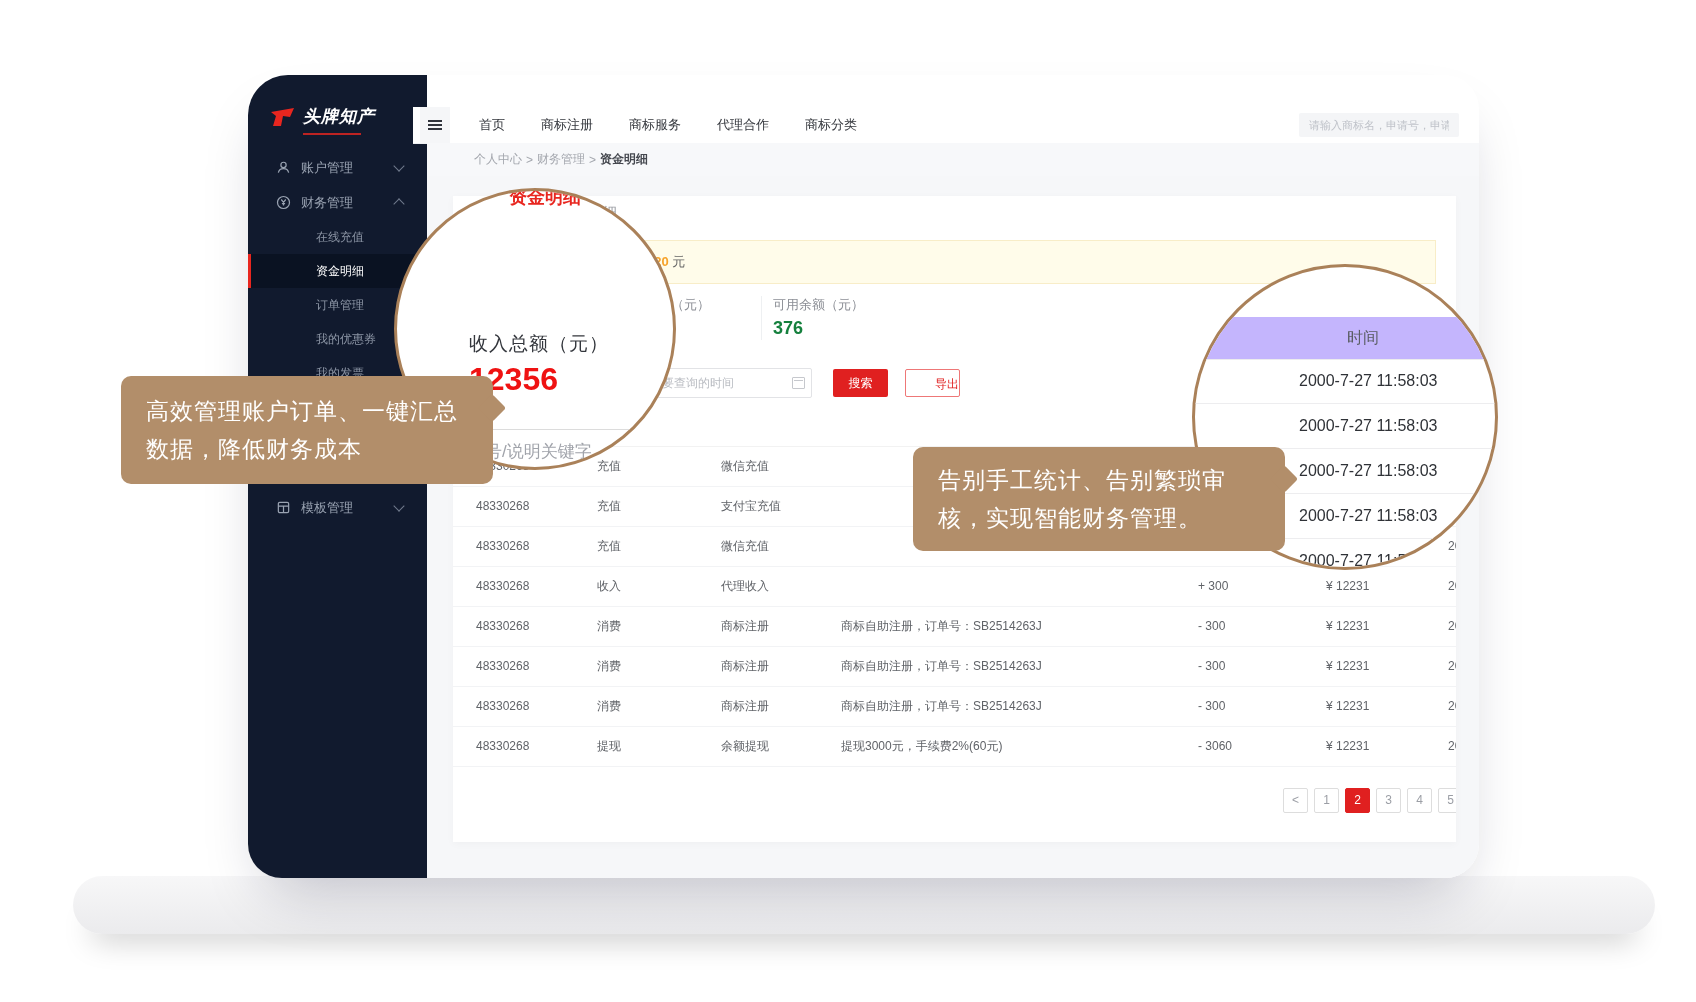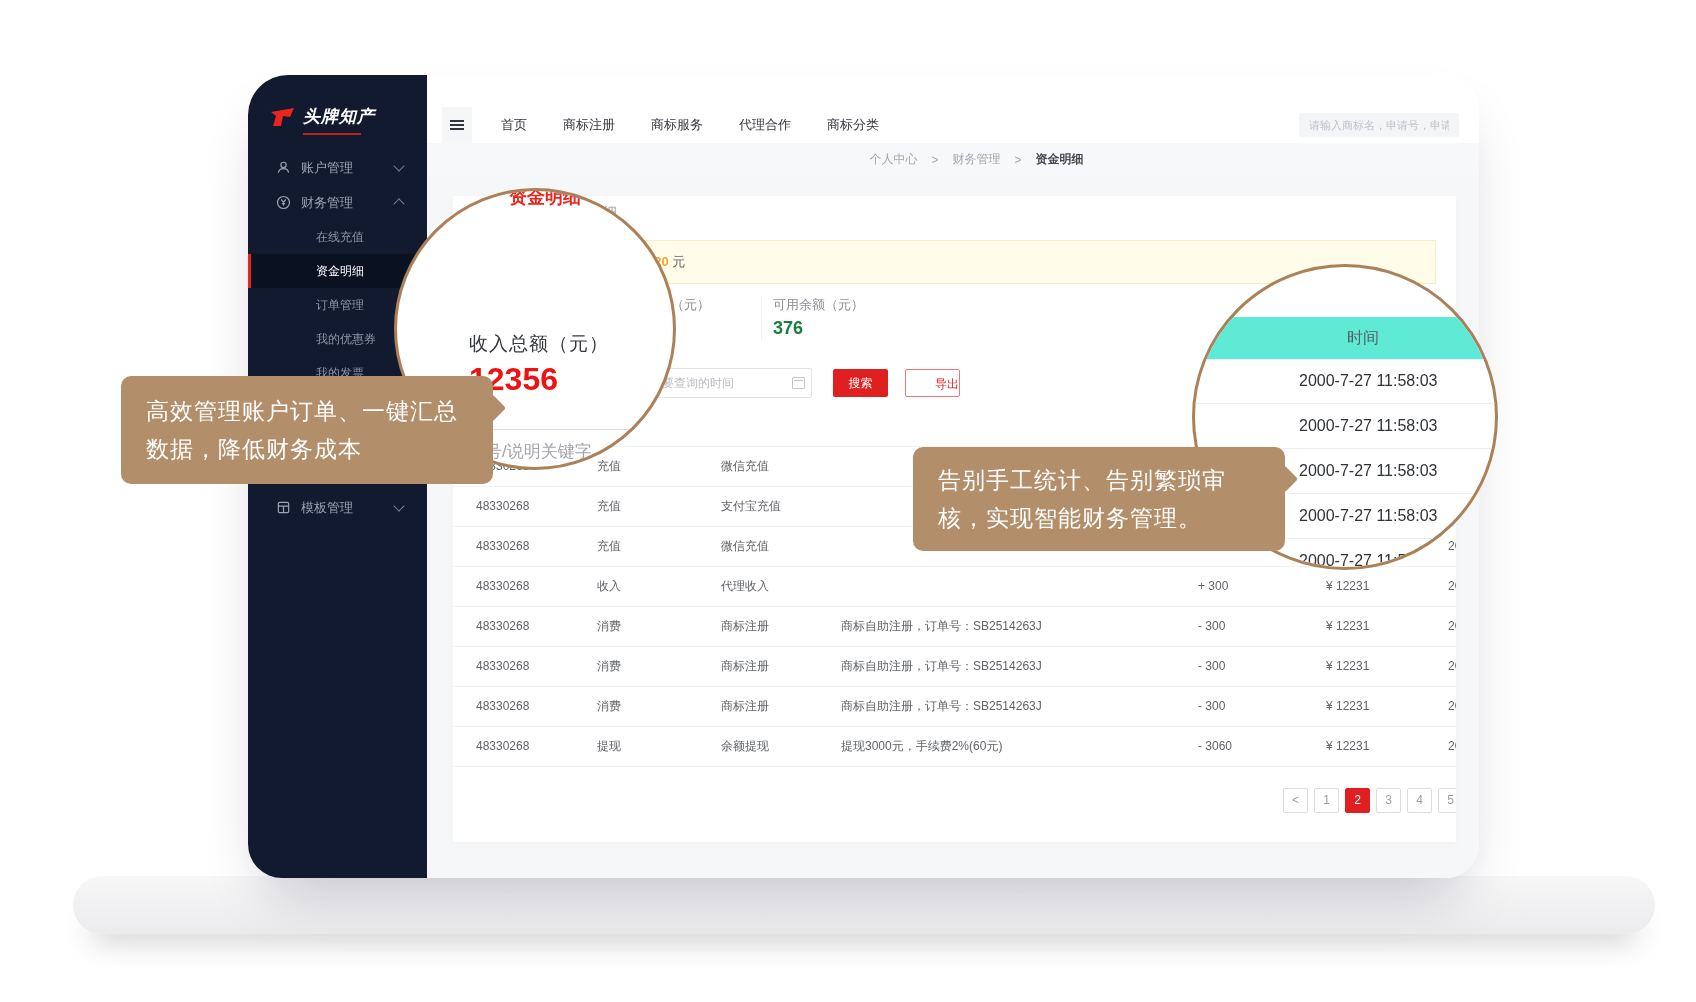--- a/index.html
+++ b/index.html
@@ -24,33 +24,33 @@
     padding-left:28px;box-sizing:border-box;color:#9aa3b2;font-size:13px;cursor:pointer;}
   .side-item .lbl{margin-left:10px;}
   .chev{position:absolute;right:24px;width:7px;height:7px;border-right:1.5px solid #707a8c;border-bottom:1.5px solid #707a8c;}
   .chev.down{transform:rotate(45deg);margin-top:-3px;}
   .chev.up{transform:rotate(-135deg);margin-top:3px;}
   .side-sub{position:absolute;left:0;width:179px;height:34px;line-height:34px;padding-left:68px;
     box-sizing:border-box;color:#8d96a6;font-size:12px;cursor:pointer;}
   .side-sub.active{background:#0a1222;color:#fff;border-left:3px solid #e8261f;padding-left:65px;}
 
   
-  .topbar{position:absolute;left:187px;top:32px;right:0;height:36px;background:#fff;border-bottom:1px solid #eef0f3;}
+  .topbar{position:absolute;left:165px;top:32px;right:0;height:36px;background:#fff;border-bottom:1px solid #eef0f3;}
   .burger{position:absolute;left:7px;top:0;width:30px;height:36px;background:#f5f6f8;cursor:pointer;}
   .burger i{position:absolute;left:8px;width:14px;height:2px;background:#30343c;}
   .burger i:nth-child(1){top:13px}.burger i:nth-child(2){top:17px}.burger i:nth-child(3){top:21px}
   .nav{position:absolute;left:66px;top:0;height:36px;display:flex;gap:36px;align-items:center;}
   .nav-item{font-size:13px;color:#34373d;cursor:pointer;white-space:nowrap;}
   .top-search{position:absolute;right:20px;top:6px;width:160px;height:24px;background:#f4f5f7;
     border:none;border-radius:2px;font-size:11px;color:#555;padding:0 10px;box-sizing:border-box;}
   .top-search::placeholder{color:#bfc2c9;}
 
   
   .crumbs{position:absolute;left:179px;top:68px;right:0;height:33px;background:#f7f8fa;
-    display:flex;align-items:center;padding-left:47px;font-size:12px;color:#a3a6ad;gap:14px;justify-content:center;}
+    display:flex;align-items:center;padding-left:47px;font-size:12px;color:#a3a6ad;gap:4px;}
   .crumbs .cur{color:#45484f;font-weight:bold;}
   .main{position:absolute;left:179px;top:101px;right:0;bottom:0;background:#f6f7f9;}
   .card{position:absolute;left:26px;top:20px;width:1003px;height:646px;background:#fff;
     overflow:hidden;box-shadow:0 2px 8px rgba(0,0,0,.03);}
 
   
   .tab1{position:absolute;left:20px;top:8px;font-size:14px;color:#e8261f;cursor:pointer;}
   .tab2{position:absolute;left:136px;top:8px;font-size:14px;color:#9a9da3;cursor:pointer;}
   .banner{position:absolute;left:20px;top:44px;width:961px;height:42px;background:#fffcea;border:1px solid #f8edc8;}
   .banner-tail{position:absolute;left:173px;top:0;line-height:42px;font-size:13px;color:#666;}
@@ -91,21 +91,21 @@
   .mag-right{left:1176px;top:264px;width:300px;height:300px;}
   .mz-tab{position:absolute;left:112px;top:-6px;font-size:18px;font-weight:bold;color:#e8261f;}
   .mz-banner{position:absolute;left:-20px;right:-20px;top:48px;height:62px;background:#fffcea;
     border-top:1px solid #f3e7bd;border-bottom:1px solid #f3e7bd;line-height:62px;white-space:nowrap;}
   .mz-banner .t{margin-left:88px;font-size:18px;color:#5c5f66;}
   .mz-banner b{font-size:22px;color:#f7a229;font-weight:bold;}
   .mz-income-lbl{position:absolute;left:72px;top:140px;font-size:19px;color:#34373d;letter-spacing:1px;}
   .mz-income-val{position:absolute;left:72px;top:170px;font-size:32px;font-weight:bold;color:#ef1212;}
   .mz-kw{position:absolute;left:40px;top:238px;width:238px;height:44px;border:1px solid #dcdcdc;
     border-radius:3px;line-height:44px;padding-left:13px;font-size:17px;color:#a0a3aa;box-sizing:border-box;}
-  .mz-head{position:absolute;left:-10px;right:-10px;top:50px;height:42px;background:#5eead4;
+  .mz-head{position:absolute;left:-10px;right:-10px;top:50px;height:42px;background:#c4b5fd;
     border-bottom:1px solid #ececee;line-height:42px;}
   .mz-head span{margin-left:162px;font-size:16px;color:#5a5d63;}
   .mz-rows{position:absolute;left:-10px;right:-10px;top:92px;}
   .zrow{height:44px;line-height:44px;border-bottom:1px solid #ededef;font-size:16px;color:#2f3237;padding-left:114px;}
 
   
   .callout{position:absolute;width:322px;background:#b28e6a;border-radius:10px;color:#fff;
     font-size:23px;line-height:38px;letter-spacing:1px;padding:16px 25px;z-index:50;}
   .callout .arrow{position:absolute;right:-9px;top:22px;width:20px;height:20px;background:#b28e6a;
     transform:rotate(45deg);border-radius:3px;}

